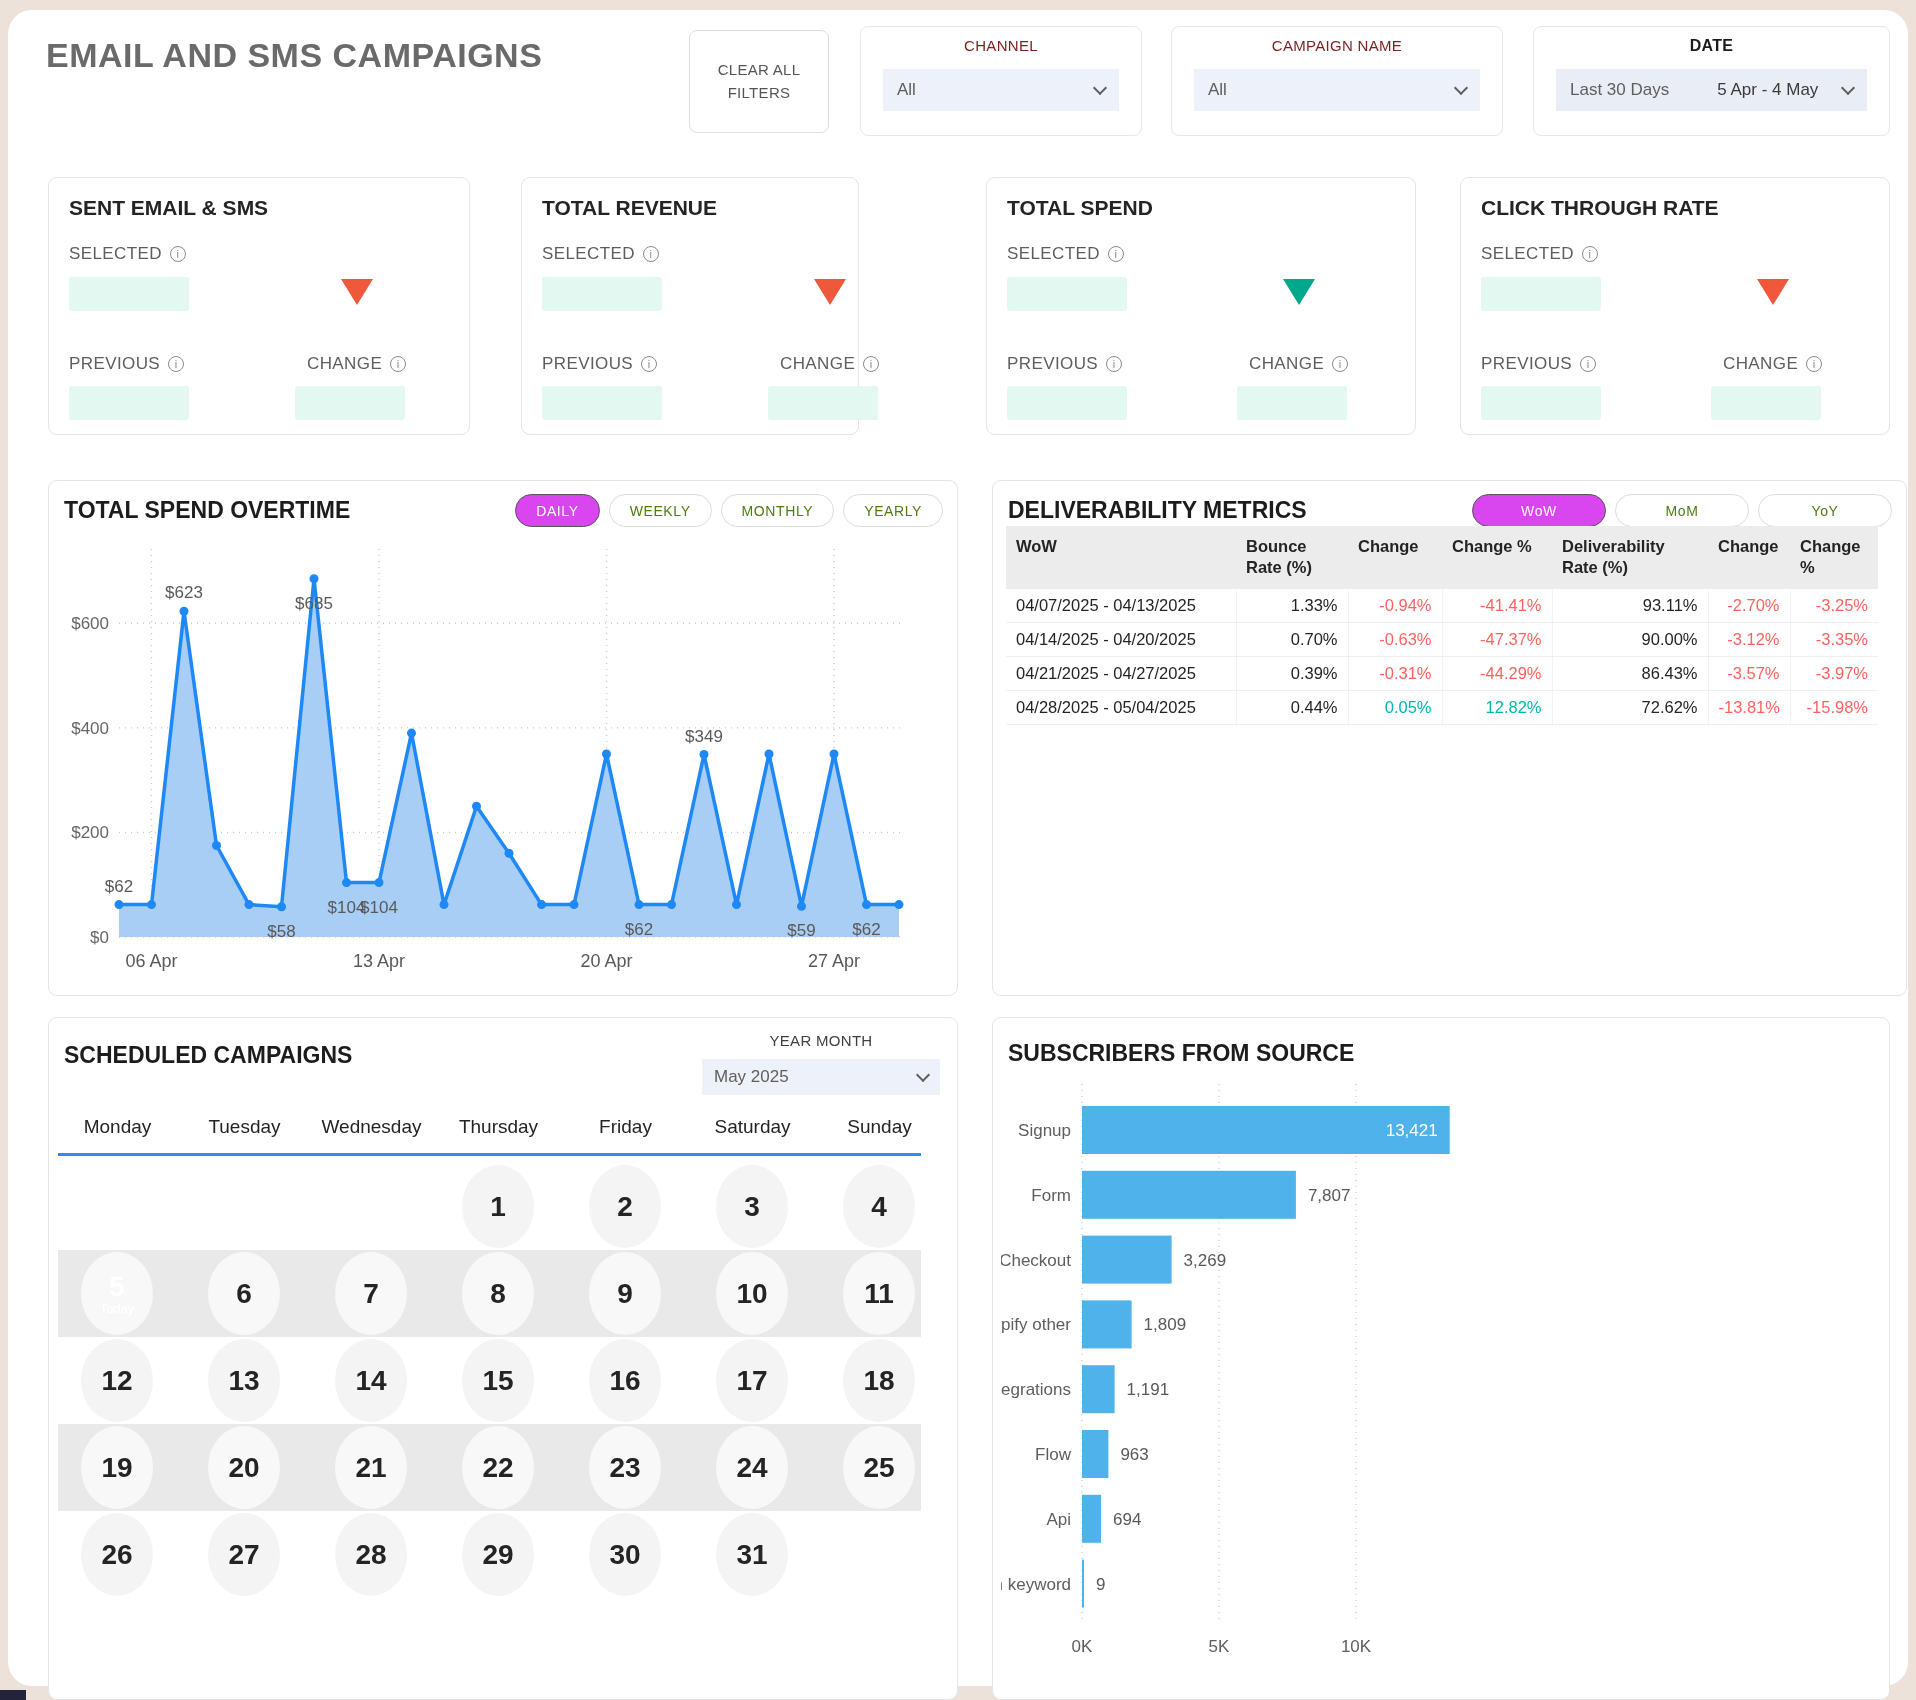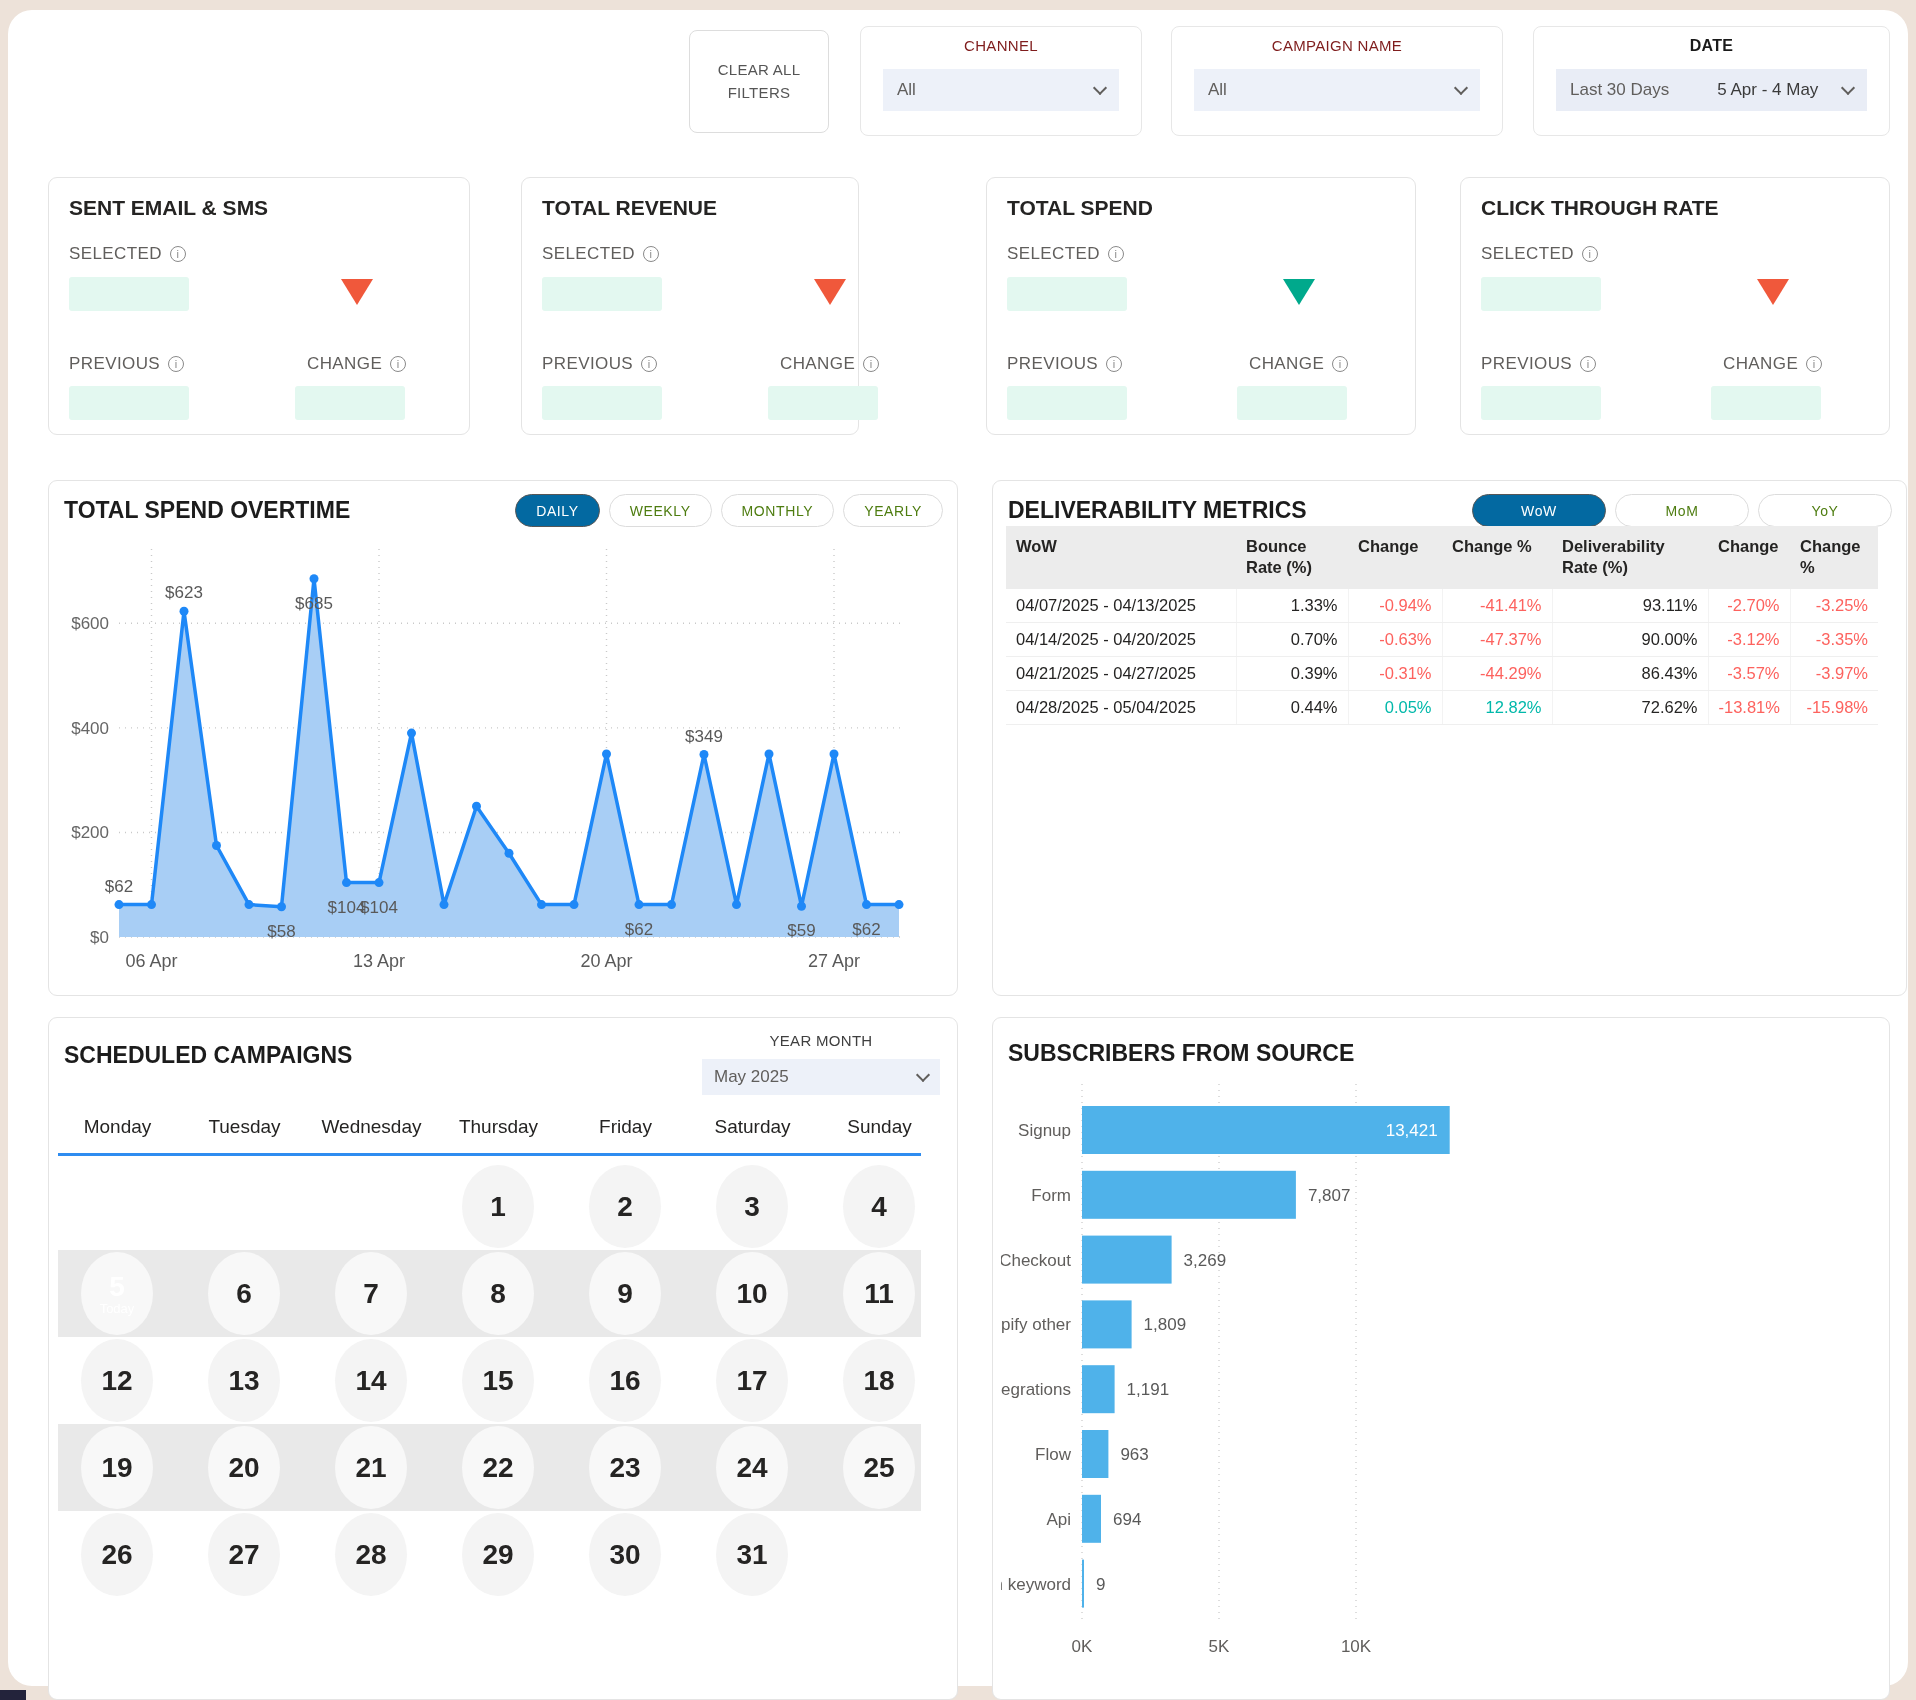--- a/index.html
+++ b/index.html
@@ -42,21 +42,21 @@
   .tri-down { position:absolute; width:0; height:0; border-left:16px solid transparent;
               border-right:16px solid transparent; border-top:26px solid #F0583B; }
 
   
   .sec-title { position:absolute; left:15px; top:16px; font-size:23px; font-weight:700; color:#1c1c1c; }
   .tabs { position:absolute; top:13px; display:flex; gap:9px; }
   .tab { height:33px; padding:0 20px; border:1px solid #DCDCDC; border-radius:17px; background:#fff;
          color:#4d7c0f; font-size:14px; letter-spacing:.6px; display:flex; align-items:center;
          justify-content:center; cursor:pointer; }
   .tab.wide { width:134px; padding:0; }
-  .tab.active { background:#0369a1; border-color:#565656; color:#fff; }
+  .tab.active { background:#d946ef; border-color:#565656; color:#fff; }
 
   
   #deliv-table { position:absolute; left:13px; top:45px; width:872px; border-collapse:collapse;
                  table-layout:fixed; }
   #deliv-table th { background:#ECECEC; font-weight:700; font-size:16.5px; color:#252423;
                     text-align:left; padding:10px 10px 12px 10px; vertical-align:top; line-height:1.25; }
   #deliv-table td { font-size:16.5px; color:#252423; padding:7px 10px; border-bottom:1px solid #EFEFEF;
                     border-left:1px solid #F3F3F3; white-space:nowrap; }
   #deliv-table td:first-child { border-left:none; }
   #deliv-table td.num { text-align:right; }
@@ -81,20 +81,21 @@
   .day.today { background:#F35B2B; color:#fff; }
   .day.today .today-lbl { font-size:13px; font-weight:400; margin-top:-2px; }
 
   svg text { font-family:"Liberation Sans","DejaVu Sans",sans-serif; }
 </style>
 </head>
 <body>
 
 <div class="canvas">
 
+  <div class="page-title">EMAIL AND SMS CAMPAIGNS</div>
   <button class="clear-btn">CLEAR ALL FILTERS</button>
 
   <div class="filter-card" style="left:852px;top:16px;width:282px;height:110px">
     <div class="f-label">CHANNEL</div>
     <div class="sel">
       <span>All</span>
       <span class="chev"></span>
     </div>
   </div>
 

